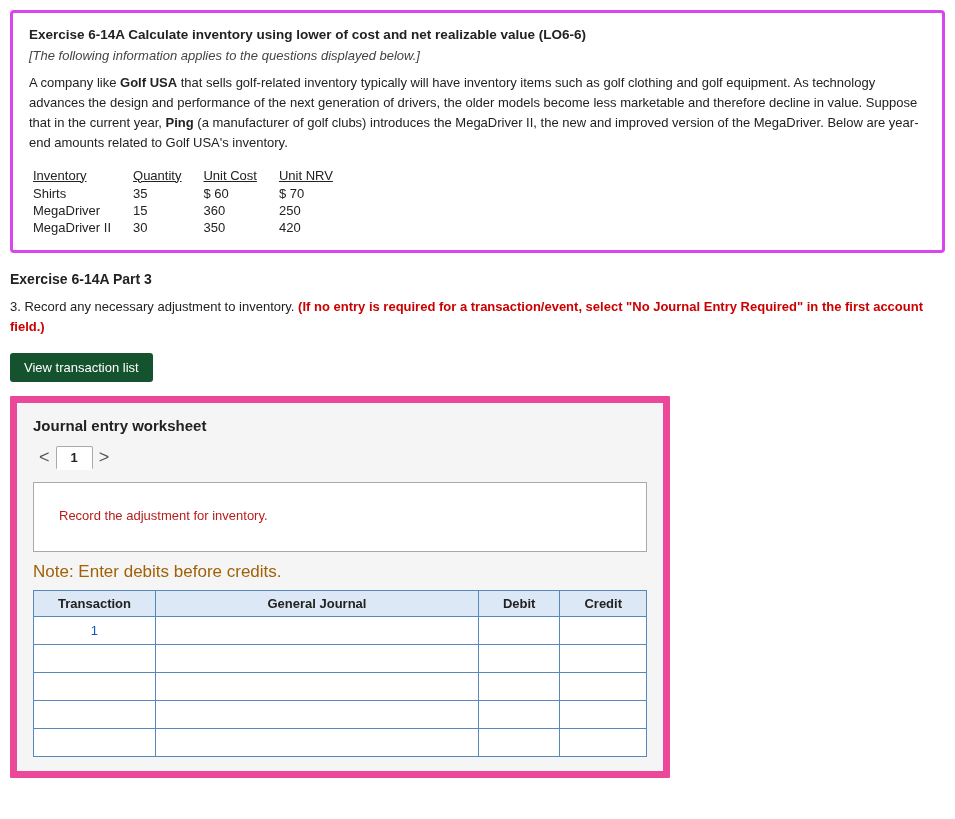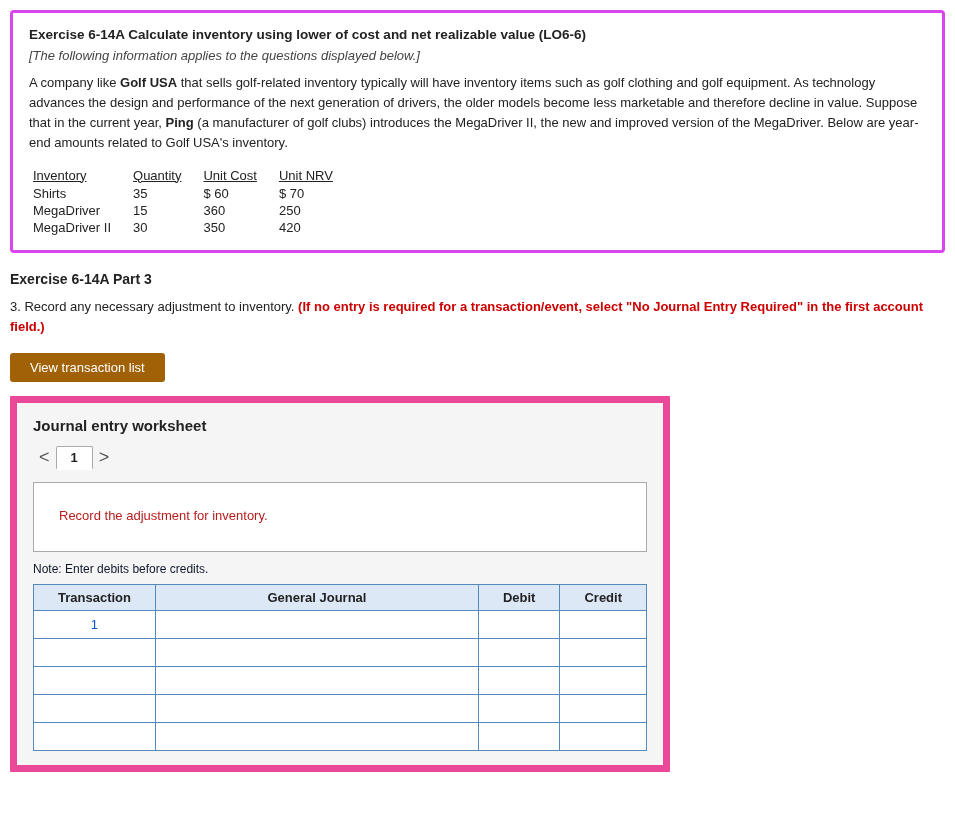--- a/index.html
+++ b/index.html
@@ -68,24 +68,24 @@
       line-height: 1.55;
       margin-bottom: 16px;
     }
 
     .instruction .bold-red {
       font-weight: bold;
       color: #c00;
     }
 
     .btn-view-transaction {
-      background: #a16207;
+      background: #14532d;
       color: #fff;
       border: none;
-      padding: 7px 20px;
+      padding: 7px 14px;
       font-size: 13px;
       cursor: pointer;
       border-radius: 3px;
       margin-bottom: 14px;
     }
 
     .worksheet-container {
       border: 7px solid #ec4899;
       border-radius: 1px;
       background: #f5f5f5;
@@ -132,22 +132,22 @@
       border: 1px solid #aaa;
       background: #fff;
       padding: 25px;
       margin-bottom: 10px;
       font-size: 13px;
       color: #b91c1c;
       min-height: 70px;
     }
 
     .note-text {
-      color: #0f172a;
-      font-size: 12px;
+      color: #a16207;
+      font-size: 17px;
       margin-bottom: 8px;
     }
 
     .journal-table {
       width: 100%;
       border-collapse: collapse;
       font-size: 13px;
       background: #fff;
     }
 

